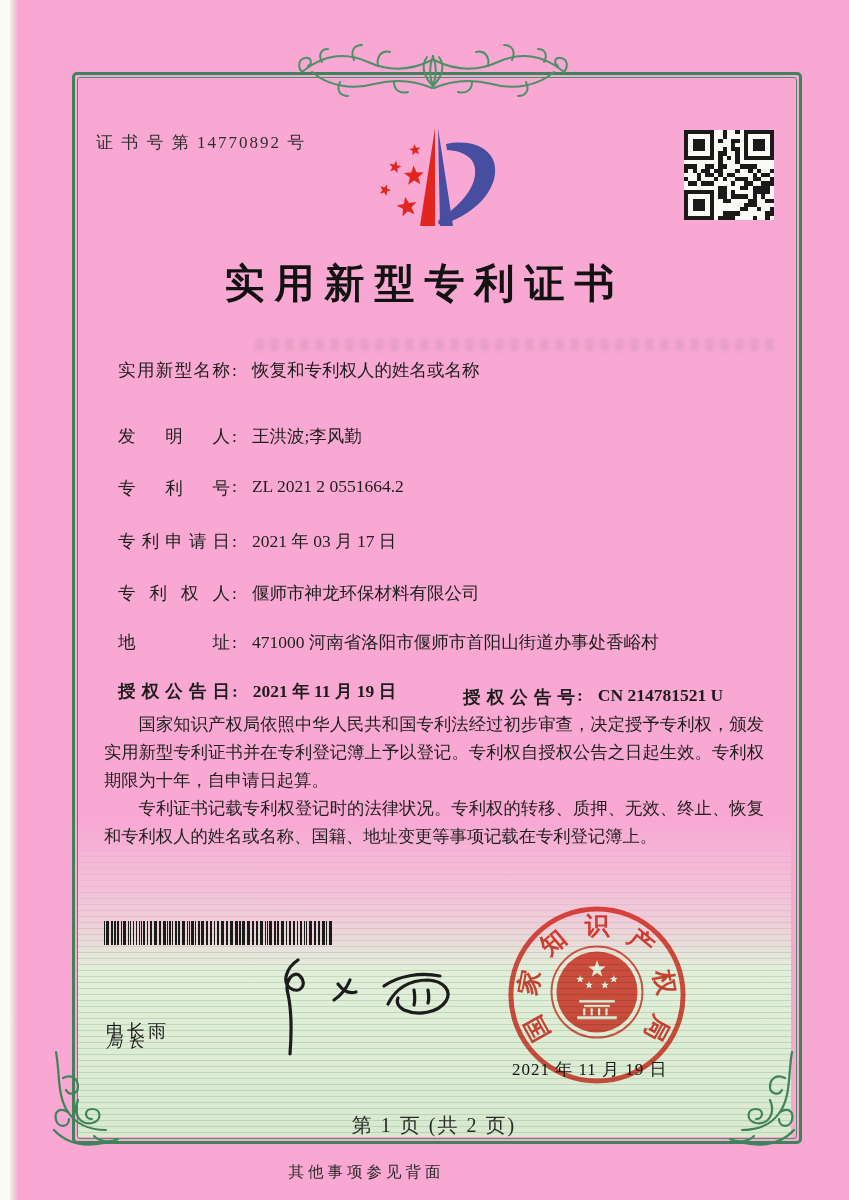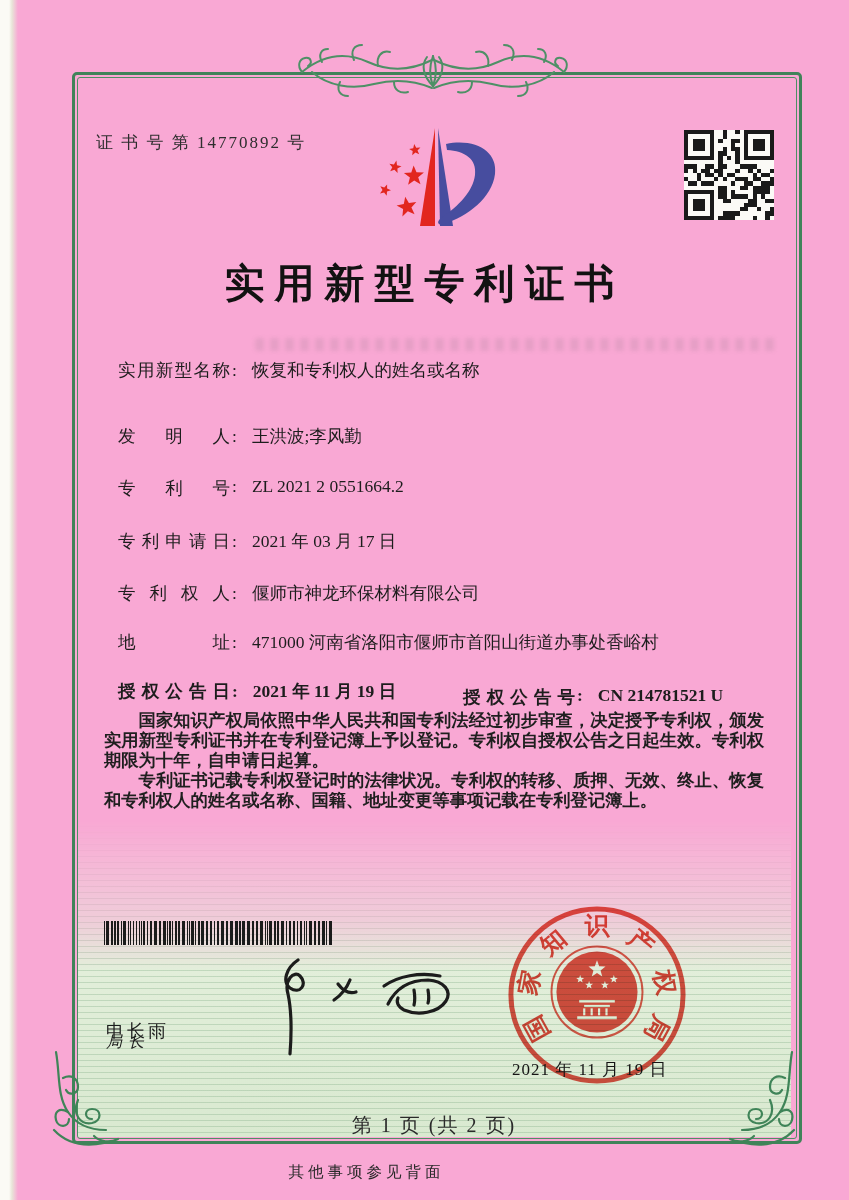--- a/index.html
+++ b/index.html
@@ -53,21 +53,21 @@
   .r1{top:6px;} .r2{top:72px;} .r3{top:124px;} .r4{top:177px;}
   .r5{top:229px;} .r6{top:278px;} .r7{top:327px;font-weight:bold;}
   .flabel{
     display:inline-block;width:112px;text-align:justify;text-align-last:justify;
     vertical-align:top;
   }
   .colon{display:inline-block;margin:0 15px 0 2px;}
   .pair2{position:absolute;left:337px;top:6px;white-space:nowrap;margin-left:8px;}
   .body-text{
     position:absolute;left:104px;top:711px;width:660px;
-    font-size:17.3px;line-height:20px;text-align:justify;color:#1f1f1f;font-weight:bold;
+    font-size:17.3px;line-height:28px;text-align:justify;color:#1f1f1f;
   }
   .body-text p{margin:0;text-indent:2em;}
   .barcode{position:absolute;left:104px;top:921px;width:232px;height:24px;}
   .director-title{position:absolute;left:106px;top:1032px;font-size:16px;letter-spacing:6px;color:#1c1c1c;font-style:italic;}
   .director-name{position:absolute;left:106px;top:1019px;font-size:18px;letter-spacing:3px;color:#1c1c1c;}
   .signature{position:absolute;left:238px;top:946px;width:230px;height:115px;}
   .seal{position:absolute;left:503px;top:901px;width:188px;height:188px;mix-blend-mode:multiply;opacity:.93;}
   .seal-date{
     position:absolute;left:512px;top:1058px;font-size:17px;letter-spacing:1px;color:#141414;
     white-space:nowrap;z-index:5;

